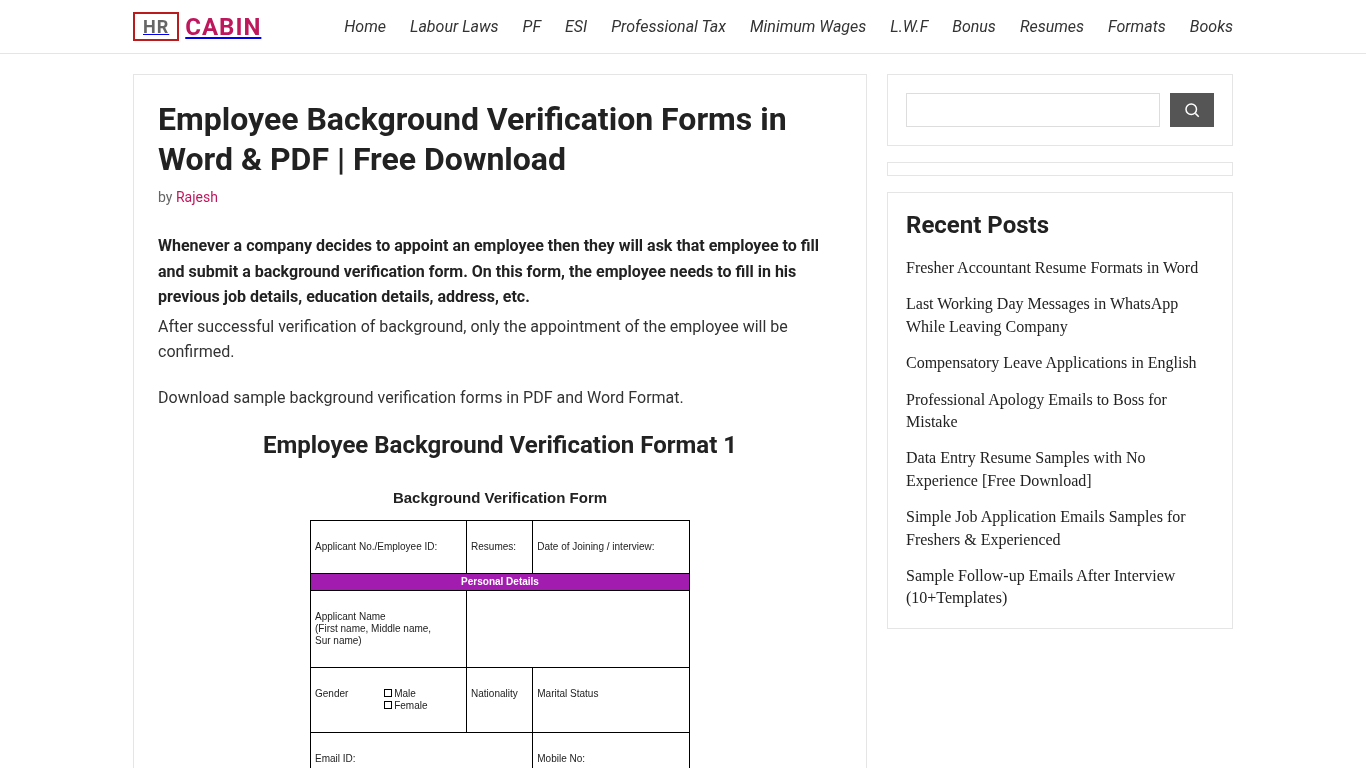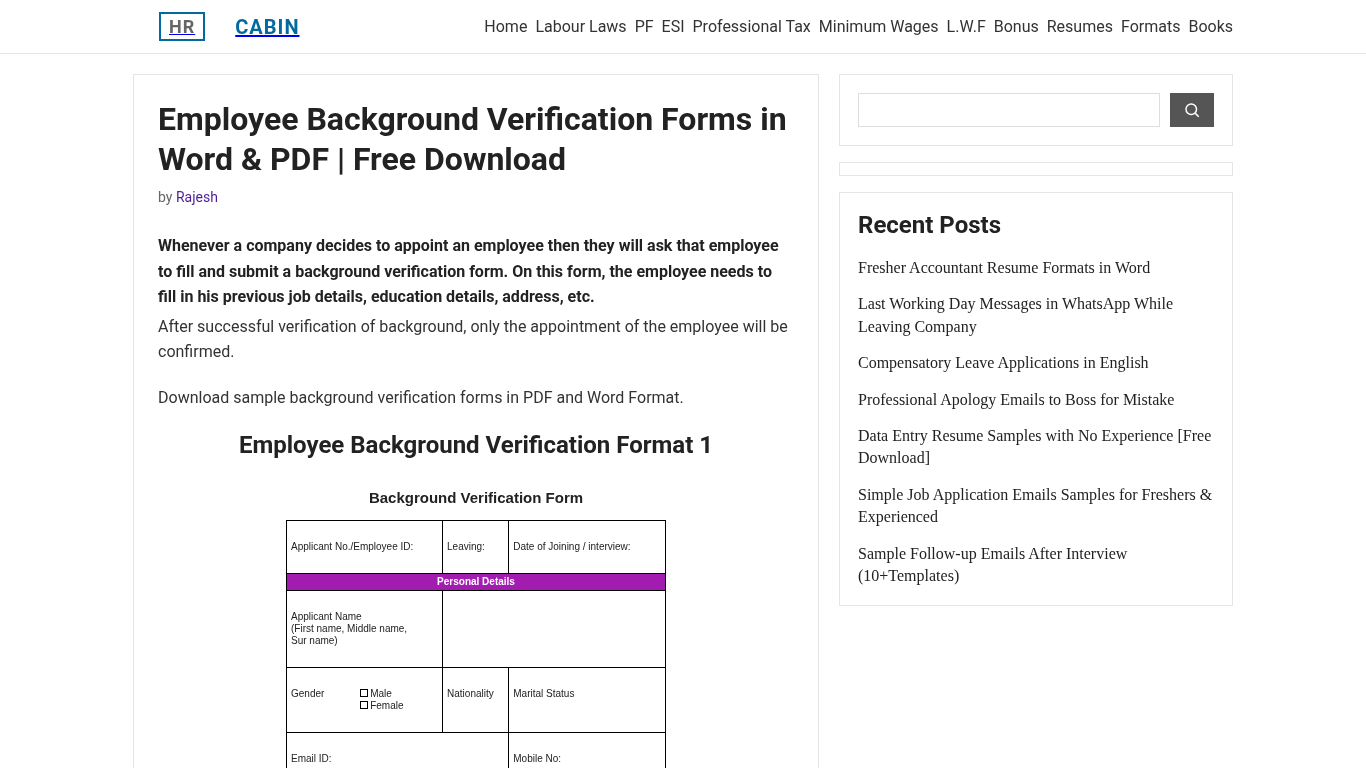--- a/index.html
+++ b/index.html
@@ -1,37 +1,37 @@
 <!DOCTYPE html>
 <html><head>
 <meta charset="utf-8">
 <style>
 * { margin: 0; padding: 0; box-sizing: border-box; }
 body { font-family: -apple-system, BlinkMacSystemFont, "Segoe UI", Roboto, Arial, sans-serif; color: #222; background: #fff; }
 .header { border-bottom: 1px solid #e5e5e5; padding: 12px 0; }
 .header-inner { max-width: 1100px; margin: 0 auto; display: flex; align-items: center; justify-content: space-between; }
 .logo { display: flex; align-items: center; gap: 6px; }
-.logo-hr { border: 2px solid #0369a1; color: #666; font-weight: bold; padding: 2px 8px; font-size: 18px; letter-spacing: 1px; margin-left: 26px; }
-.logo-cabin { color: #0369a1; font-weight: bold; font-size: 20px; letter-spacing: 1px; margin-left: 24px; }
-.nav { display: flex; gap: 8px; }
+.logo-hr { border: 2px solid #b91c1c; color: #666; font-weight: bold; padding: 2px 8px; font-size: 18px; letter-spacing: 1px; }
+.logo-cabin { color: #be185d; font-weight: bold; font-size: 24px; letter-spacing: 1px; }
+.nav { display: flex; gap: 24px; font-style: italic; }
 .nav a { color: #333; text-decoration: none; font-size: 16px; }
 .container { max-width: 1100px; margin: 20px auto; display: flex; gap: 20px; align-items: flex-start; }
 .main { flex: 1; border: 1px solid #e5e5e5; padding: 24px; background: #fff; }
 .main h1 { font-size: 32px; font-weight: 700; line-height: 1.25; margin-bottom: 10px; color: #222; }
 .byline { color: #666; font-size: 14px; margin-bottom: 28px; }
-.byline a { color: #4c1d95; text-decoration: none; }
+.byline a { color: #be185d; text-decoration: none; }
 .intro { font-weight: 700; margin-bottom: 4px; line-height: 1.6; font-size: 16px; color: #222;}
 .para { margin-bottom: 20px; line-height: 1.6; font-size: 16px; color: #333;}
 .format-title { text-align: center; font-size: 24px; font-weight: 700; margin: 20px 0 30px;}
 .form-preview { width: 380px; margin: 8px auto; font-family: Arial, sans-serif;}
 .form-preview-title { text-align: center; font-weight: bold; font-size: 15px; margin-bottom: 14px;}
 .form-table { width: 100%; border-collapse: collapse; font-size: 10px; }
 .form-table td { border: 1px solid #000; padding: 20px 4px; vertical-align: top; line-height: 1.2;}
 .form-table .section-hdr { background: #a21caf; color: #fff; text-align: center; font-weight: bold; padding: 2px;}
-.sidebar { width: 394px; display: flex; flex-direction: column; gap: 16px; }
+.sidebar { width: 346px; display: flex; flex-direction: column; gap: 16px; }
 .widget { border: 1px solid #e5e5e5; padding: 18px; background: #fff; }
 .search-row { display: flex; gap: 10px; align-items: stretch;}
 .search-row input { flex:1; border: 1px solid #ddd; padding: 8px; font-size: 14px;}
 .search-row button { width: 44px; background: #555; border: none; display:flex; align-items:center; justify-content:center; cursor:pointer;}
 .widget h2 { font-size: 24px; font-weight: 700; margin-bottom: 18px;}
 .recent-list { list-style: none; display: flex; flex-direction: column; gap: 14px; font-family: Liberation Serif, serif;}
 .recent-list a { color: #222; text-decoration: none; font-size: 16px; line-height: 1.4;}
 .empty-widget { height: 10px; padding: 6px;}
 </style>
 </head>
@@ -69,21 +69,21 @@
     <p class="para">After successful verification of background, only the appointment of the employee will be confirmed.</p>
     <p class="para">Download sample background verification forms in PDF and Word Format.</p>
     <h2 class="format-title">Employee Background Verification Format 1</h2>
 
     <div class="form-preview">
       <div class="form-preview-title">Background Verification Form</div>
       <table class="form-table">
         <tbody>
             <tr>
           <td colspan="2">Applicant No./Employee ID:</td>
-          <td>Leaving:</td>
+          <td>Resumes:</td>
           <td colspan="2">Date of Joining / interview:</td>
         </tr>
         <tr>
               <td class="section-hdr" colspan="5">Personal Details</td>
             </tr>
         <tr>
           <td colspan="2" style="white-space:pre-line">Applicant Name
 (First name, Middle name,
 Sur name)</td>
           <td colspan="3"></td>

